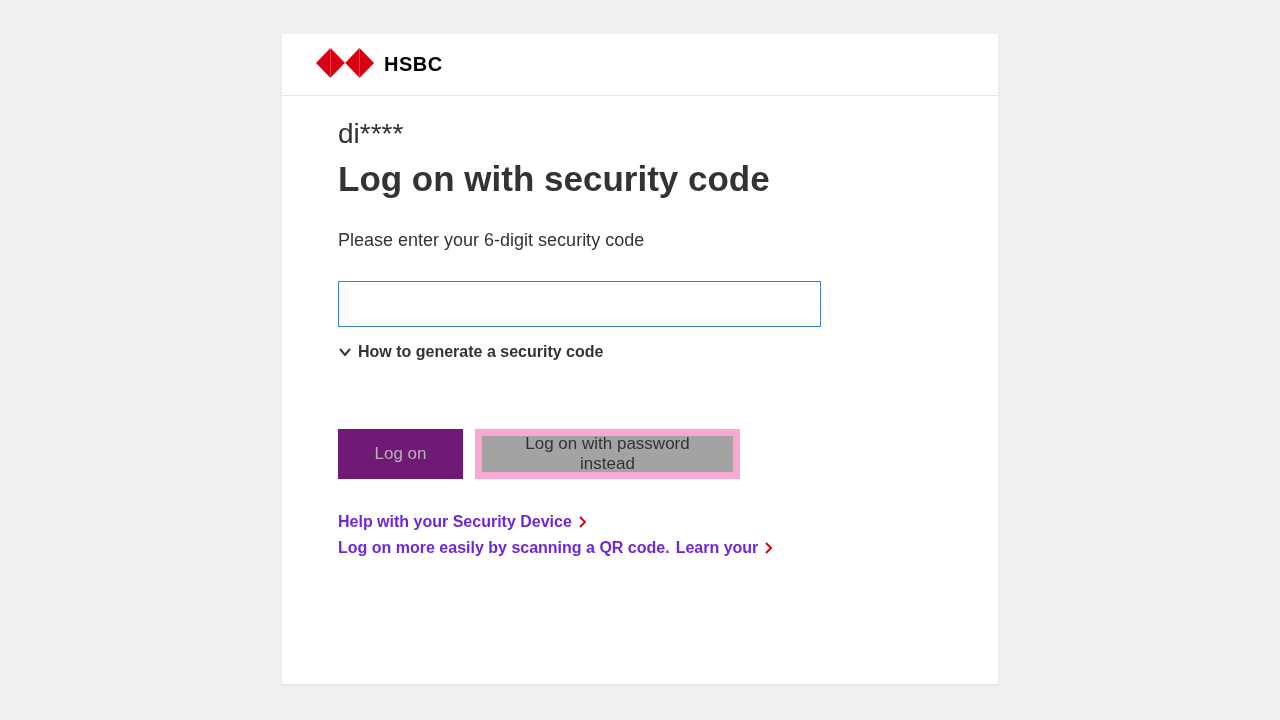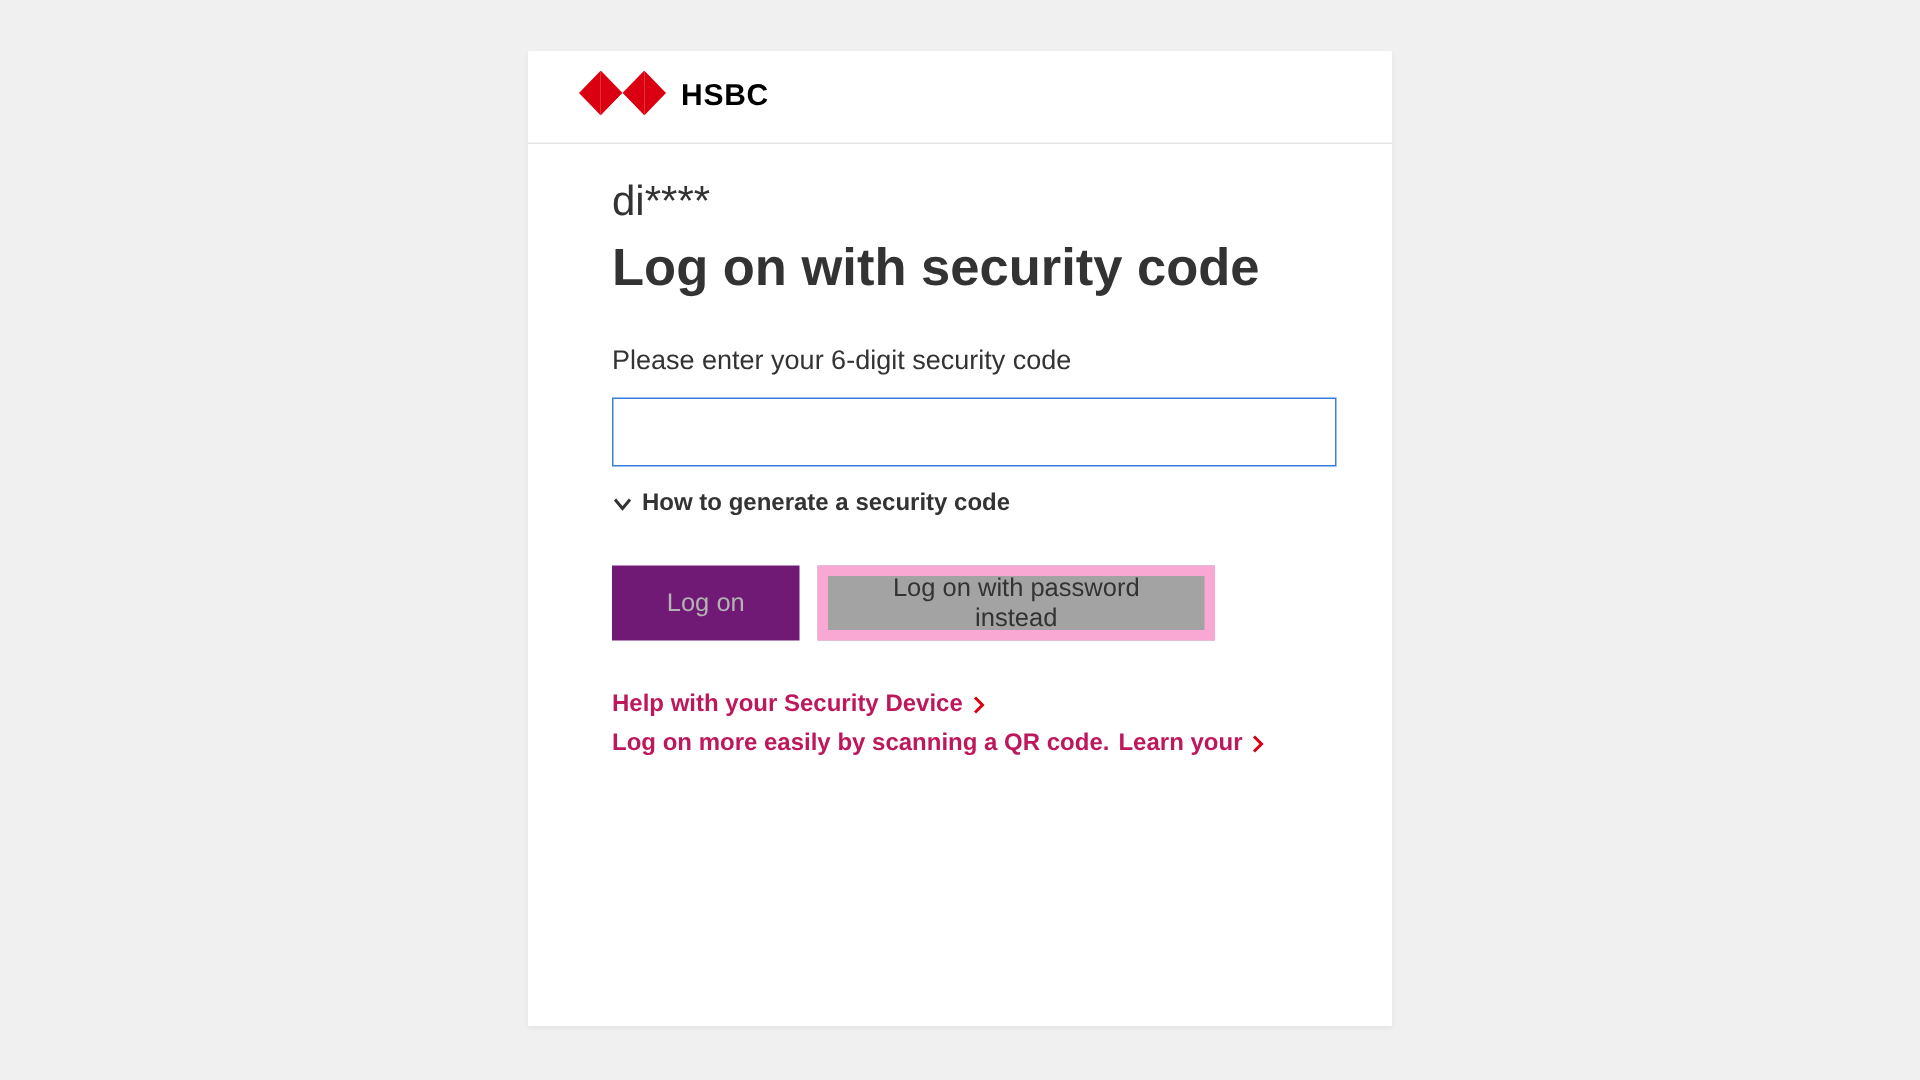--- a/index.html
+++ b/index.html
@@ -6,21 +6,21 @@
   html, body { width: 1280px; height: 720px; }
   body {
     background: #f0f0f0;
     font-family: -apple-system, "Segoe UI", Arial, Helvetica, sans-serif;
     display: flex;
     align-items: flex-start;
     justify-content: center;
     padding-top: 34px;
   }
   .card {
-    width: 576px;
+    width: 716px;
     height: 650px;
     background: #fff;
     box-shadow: 0 1px 3px rgba(0,0,0,0.06);
   }
   .header {
     height: 62px;
     border-bottom: 1px solid #e6e6e6;
     display: flex;
     align-items: center;
     padding-left: 34px;
@@ -48,42 +48,42 @@
   .title {
     font-size: 35px;
     color: #333;
     font-weight: 700;
     margin-bottom: 30px;
     line-height: 1.2;
   }
   .prompt {
     font-size: 18px;
     color: #333;
-    margin-bottom: 14px;
+    margin-bottom: 30px;
   }
   .code-input {
     width: 483px;
     height: 46px;
     border: 1.5px solid #3b7ddd;
     font-size: 20px;
     padding: 0 18px;
     outline: none;
     color: #333;
     margin-bottom: 16px;
     font-family: inherit;
   }
   .expander {
     display: flex;
     align-items: center;
     gap: 6px;
     font-size: 16px;
     color: #333;
     font-weight: 600;
     cursor: pointer;
-    margin-bottom: 32px;
+    margin-bottom: 68px;
     user-select: none;
   }
   .chevron-down {
     width: 14px; height: 14px;
     display: inline-flex; align-items: center; justify-content: center;
   }
   .btn-row {
     display: flex;
     gap: 12px;
     margin-bottom: 34px;
@@ -109,21 +109,21 @@
     background: #a3a3a3;
     color: #333;
     border: 7px solid #f9a8d4;
   }
   .link-line {
     display: flex;
     align-items: center;
     gap: 6px;
     font-size: 16px;
     font-weight: 600;
-    color: #be185d;
+    color: #6d28d9;
     margin-bottom: 8px;
     cursor: pointer;
   }
   .link-line .lead {
     font-weight: 600;
   }
   .chevron-right-red {
     display: inline-flex;
   }
   .qr-line .learn {

